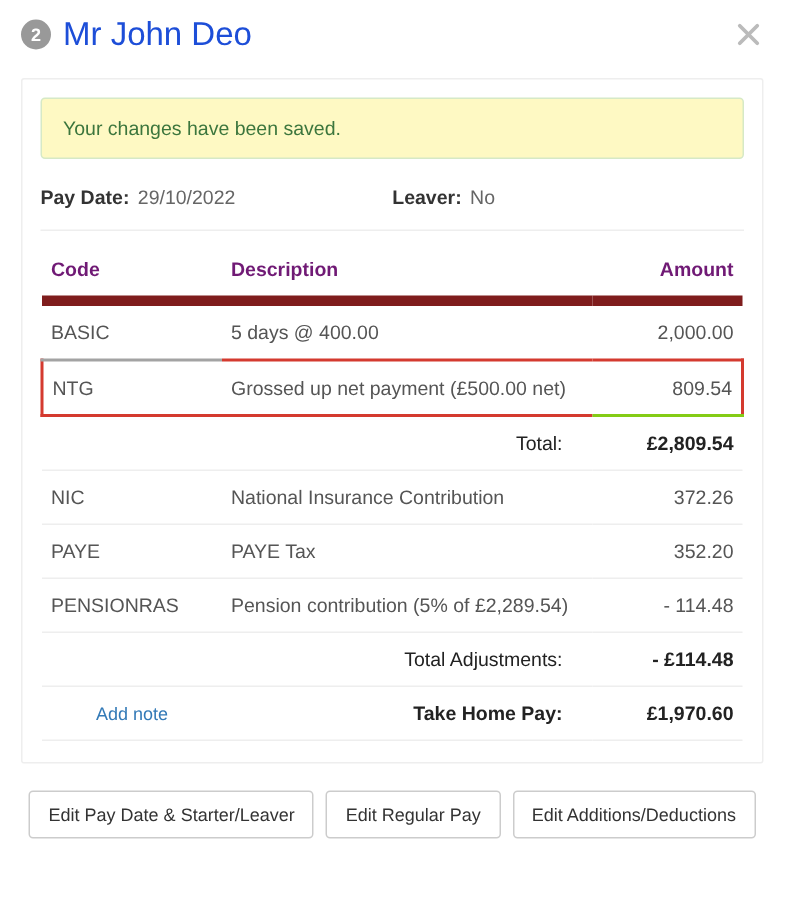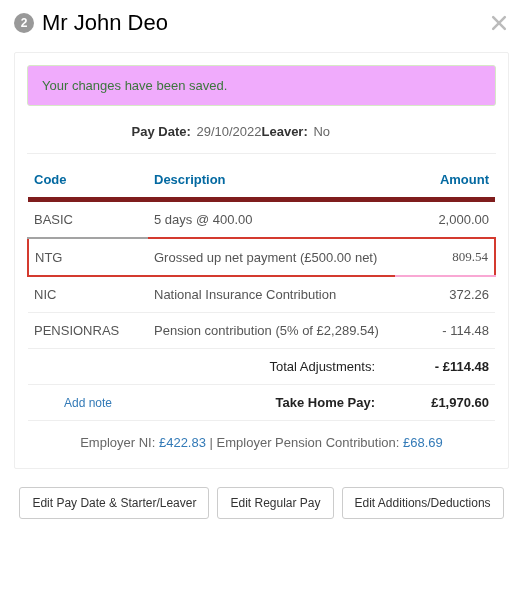--- a/index.html
+++ b/index.html
@@ -29,66 +29,66 @@
     width: 20px;
     height: 20px;
     border-radius: 50%;
     background: #999;
     color: #fff;
     font-size: 12px;
     font-weight: 600;
   }
   .title {
     font-size: 22px;
-    color: #000000;
+    color: #1d4ed8;
     flex: 1;
     font-weight: 400;
   }
   .close-x {
     color: #bbb;
     cursor: pointer;
   }
   .close-x svg { display: block; }
   .panel {
     border: 1px solid #eee;
     border-radius: 2px;
     padding: 12px 12px 14px 12px;
     background: #fff;
   }
   .alert-success {
-    background: #f0abfc;
+    background: #fef9c3;
     border: 1px solid #d6e9c6;
     color: #3c763d;
     border-radius: 3px;
     padding: 12px 14px;
     font-size: 13px;
     margin-bottom: 18px;
   }
   .meta-row {
     display: flex;
     align-items: center;
     font-size: 13px;
     color: #333;
     padding-bottom: 14px;
     border-bottom: 1px solid #eee;
   }
-  .meta-left { flex: 1; text-align: right; }
+  .meta-left { flex: 1; text-align: left; }
   .meta-center { flex: 1; text-align: center; }
   .meta-right { flex: 1; text-align: left; }
   .meta-label { font-weight: 600; color: #333; }
   .meta-value { color: #666; margin-left: 2px; }
 
   table.pay { width: 100%; border-collapse: collapse; margin-top: 8px; }
   table.pay thead th {
     text-align: left;
-    color: #0369a1;
+    color: #701a75;
     font-weight: 600;
     font-size: 13px;
     padding: 10px 6px;
-    border-bottom: 5px solid #7f1d1d;
+    border-bottom: 7px solid #7f1d1d;
   }
   table.pay thead th.amount,
   table.pay td.amount,
   table.pay td.sum-amount {
     text-align: right;
   }
   table.pay td {
     font-size: 13px;
     color: #555;
     padding: 10px 6px;
@@ -102,24 +102,23 @@
   tr.highlight td:first-child {
     border-left: 2px solid #d43a2f;
     border-top: 2px solid #a3a3a3;
     border-bottom: 2px solid #d43a2f;
     border-top-left-radius: 14px;
     border-bottom-left-radius: 14px;
   }
   tr.highlight td:last-child {
     border-right: 2px solid #d43a2f;
     border-top: 2px solid #d43a2f;
-    border-bottom: 2px solid #f9a8d4;
+    border-bottom: 2px solid #84cc16;
     border-top-right-radius: 14px;
     border-bottom-right-radius: 14px;
-    font-family: Liberation Serif, serif;
   }
   tr.highlight td:not(:first-child):not(:last-child) {
     border-top: 2px solid #d43a2f;
     border-bottom: 2px solid #d43a2f;
   }
   tr.summary td {
     color: #222;
     text-align: center;
   }
   tr.summary td.sum-label {
@@ -202,49 +201,51 @@
           <tr>
             <td>BASIC</td>
             <td>5 days @ 400.00</td>
             <td class="amount">2,000.00</td>
           </tr>
           <tr class="highlight">
             <td>NTG</td>
             <td>Grossed up net payment (£500.00 net)</td>
             <td class="amount">809.54</td>
           </tr>
+          <tr class="summary">
+            <td colspan="2" class="sum-label">Total:</td>
+            <td class="sum-amount">£2,809.54</td>
+          </tr>
           <tr>
             <td>NIC</td>
             <td>National Insurance Contribution</td>
             <td class="amount">372.26</td>
+          </tr>
+          <tr>
+            <td>PAYE</td>
+            <td>PAYE Tax</td>
+            <td class="amount">352.20</td>
           </tr>
           <tr>
             <td>PENSIONRAS</td>
             <td>Pension contribution (5% of £2,289.54)</td>
             <td class="amount">- 114.48</td>
           </tr>
           <tr class="summary">
             <td colspan="2" class="sum-label">Total Adjustments:</td>
             <td class="sum-amount">- £114.48</td>
           </tr>
           <tr class="summary">
             <td><span class="add-note">Add note</span></td>
             <td class="sum-label" style="font-weight: 700;">Take Home Pay:</td>
             <td class="sum-amount">£1,970.60</td>
           </tr>
         </tbody>
     </table>
 
-    <div class="employer-line">
-      <span>Employer NI:</span>
-      <span class="emp-val">£422.83</span>
-      <span> | </span>
-      <span>Employer Pension Contribution:</span>
-      <span class="emp-val">£68.69</span>
-    </div>
 
   </div>
 
   <div class="buttons">
     <button class="btn">Edit Pay Date &amp; Starter/Leaver</button>
     <button class="btn">Edit Regular Pay</button>
     <button class="btn">Edit Additions/Deductions</button>
   </div>
 
 </div>

